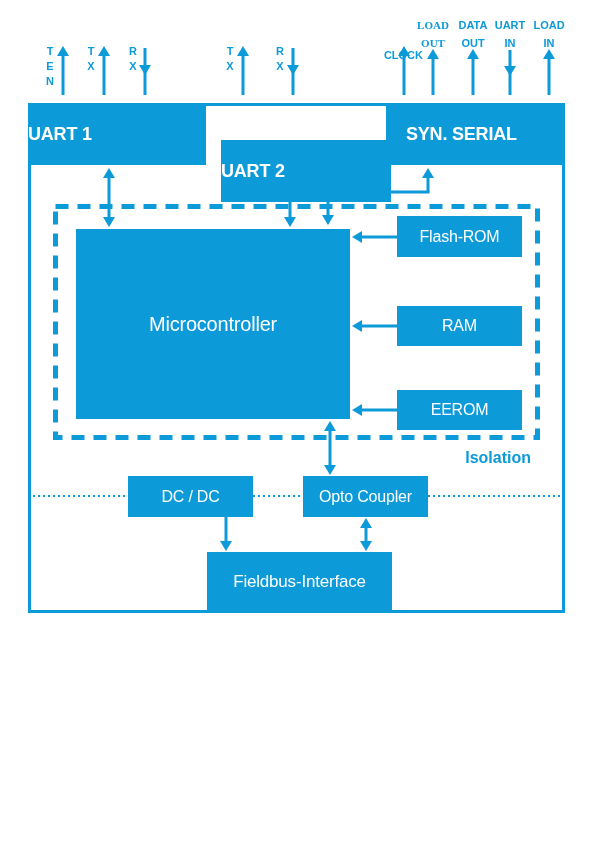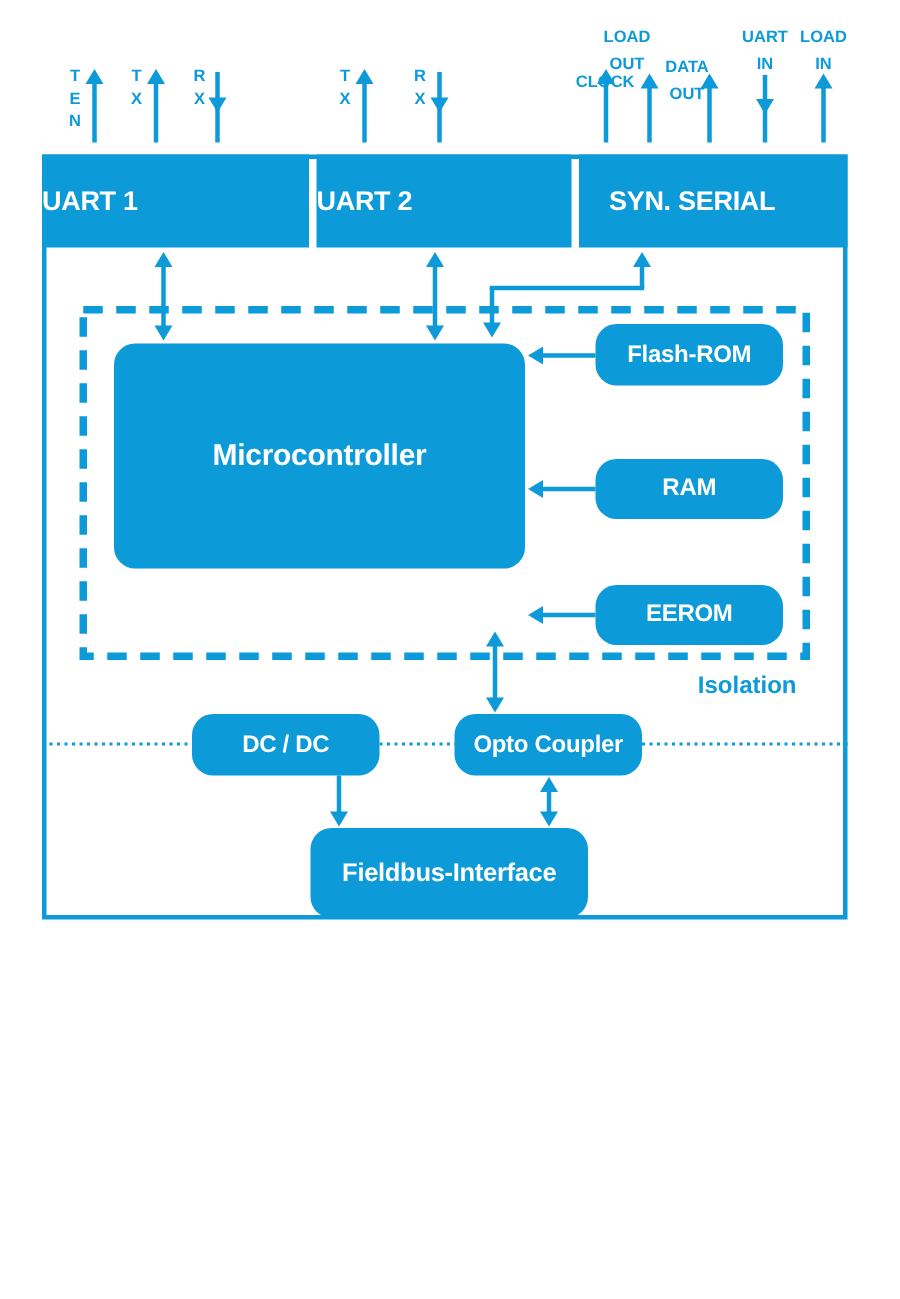--- a/index.html
+++ b/index.html
@@ -14,21 +14,21 @@
   svg.wires .dashrect { stroke:var(--blue); stroke-width:5; stroke-dasharray:13 9; }
   svg.wires .dotline { stroke:var(--blue); stroke-width:2; stroke-dasharray:2 3; }
 
   .outer-box { left:28px; top:103px; width:537px; height:510px; border:3px solid var(--blue); }
 
   .bar-section { top:103px; height:62px; background:var(--blue); color:var(--white);
     display:flex; align-items:center; justify-content:flex-start;
     font-weight:bold; font-size:18px; letter-spacing:-0.2px; }
 
   .block { background:var(--blue); color:var(--white); display:flex; align-items:center;
-    justify-content:center; font-weight:bold; letter-spacing:-0.2px;border-radius:14px; }
+    justify-content:center; font-weight:normal; letter-spacing:-0.2px; }
 
   .vlabel { width:10px; color:var(--blue); font-size:11px; font-weight:bold;
     line-height:15px; text-align:center; word-break:break-all; }
   .toplabel { color:var(--blue); font-size:11px; font-weight:bold; line-height:18px;
     text-align:center; }
   .clocklabel { color:var(--blue); font-size:11px; font-weight:bold; text-align:right; }
   .isolation { color:var(--blue); font-size:16px; font-weight:bold; text-align:right; }
 </style>
 </head>
 <body>
@@ -133,39 +133,39 @@
       <line class="ln" x1="366" y1="526" x2="366" y2="544"></line>
       <path class="tri" d="M366 551 l-6 -10 h12 z"></path>
     </g>
   </svg>
 
   <div class="abs outer-box"></div>
 
   <div class="abs bar-section" style="left:28px;width:178px;">
     <span>UART 1</span>
   </div>
-  <div class="abs bar-section" style="left:211px;width:170px;">
+  <div class="abs bar-section" style="left:221px;width:170px;margin-top:37px;">
     <span>UART 2</span>
   </div>
   <div class="abs bar-section" style="left:386px;width:179px;padding-left:20px;">
     <span>SYN. SERIAL</span>
   </div>
 
   <div class="abs vlabel" style="left:45px;top:44px;">TEN</div>
   <div class="abs vlabel" style="left:86px;top:44px;">TX</div>
   <div class="abs vlabel" style="left:128px;top:44px;">RX</div>
   <div class="abs vlabel" style="left:225px;top:44px;">TX</div>
   <div class="abs vlabel" style="left:275px;top:44px;">RX</div>
   <div class="abs clocklabel" style="left:350px;top:49px;width:45px;margin-left:28px;">CLOCK</div>
-  <div class="abs toplabel" style="left:398px;top:16px;width:40px;">LOAD OUT</div>
-  <div class="abs toplabel" style="left:438px;top:16px;width:40px;margin-top:20px;">DATA OUT</div>
+  <div class="abs toplabel" style="left:413px;top:16px;width:40px;font-family:Liberation Serif, serif;">LOAD OUT</div>
+  <div class="abs toplabel" style="left:453px;top:16px;width:40px;">DATA OUT</div>
   <div class="abs toplabel" style="left:490px;top:16px;width:40px;">UART IN</div>
   <div class="abs toplabel" style="left:529px;top:16px;width:40px;">LOAD IN</div>
 
-  <div class="abs block" style="left:76px;top:229px;width:274px;height:150px;font-size:20px;">
+  <div class="abs block" style="left:76px;top:229px;width:274px;height:190px;font-size:20px;">
     <span>Microcontroller</span>
   </div>
   <div class="abs block" style="left:397px;top:216px;width:125px;height:41px;font-size:16px;">
     <span>Flash-ROM</span>
   </div>
   <div class="abs block" style="left:397px;top:306px;width:125px;height:40px;font-size:16px;">
     <span>RAM</span>
   </div>
   <div class="abs block" style="left:397px;top:390px;width:125px;height:40px;font-size:16px;text-align:center;">
     <span>EEROM</span>

